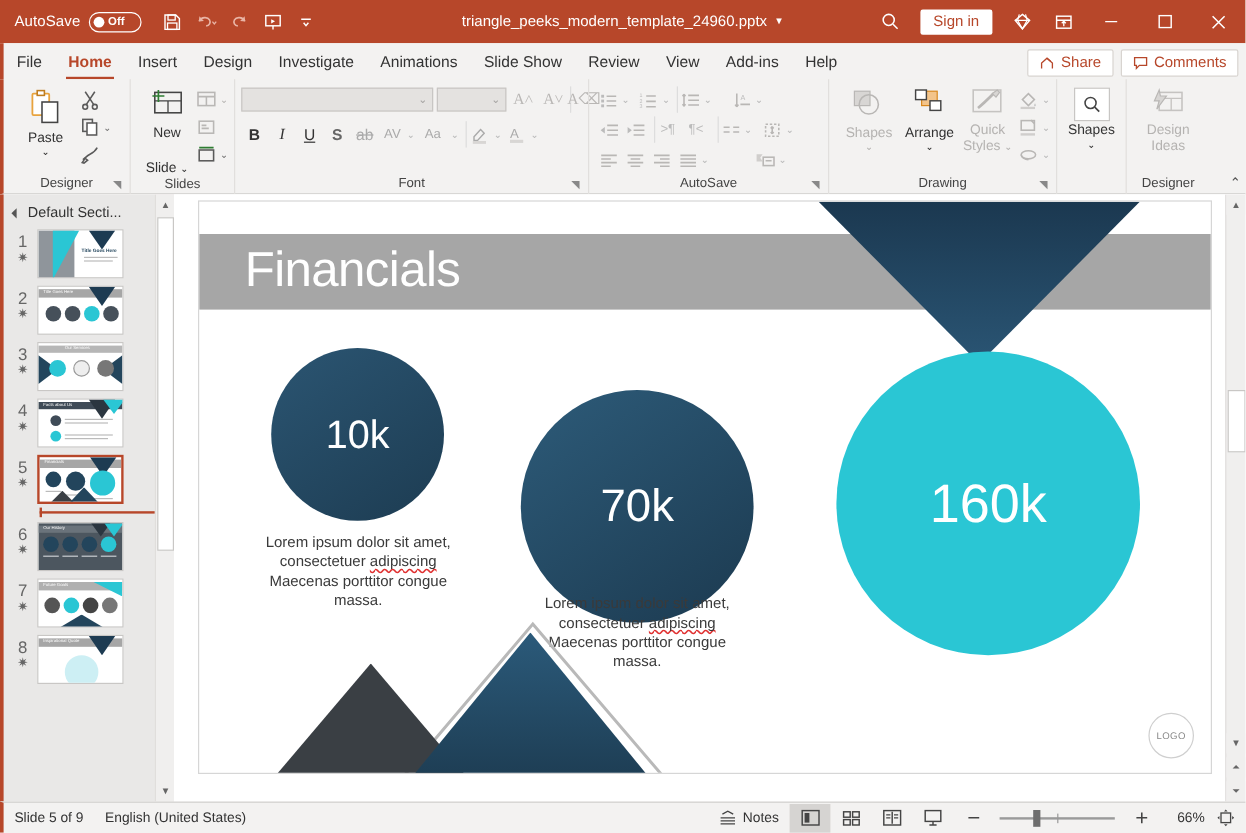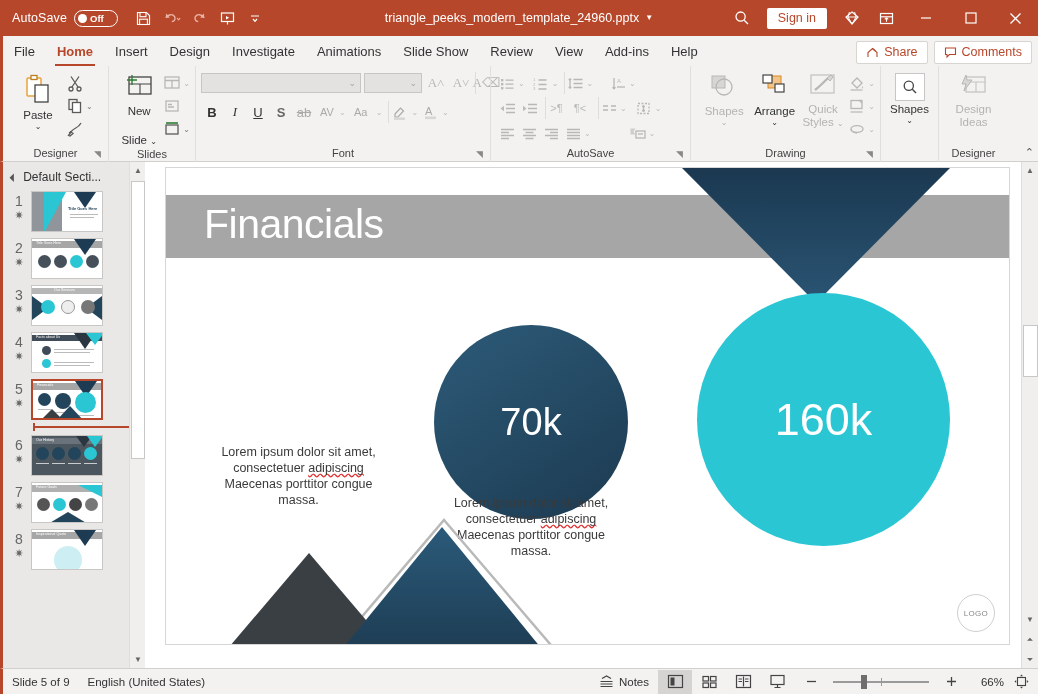--- a/index.html
+++ b/index.html
@@ -859,20 +859,23 @@
     </div>
   </div>
 
   <div id="canvaswrap">
     <div id="slide">
 
       <div class="sl-graybar"></div>
       <div class="tri-grad"></div>
       <div class="sl-title">Financials</div>
 
+      <div class="circ c1">
+        <span>10k</span>
+      </div>
       <div class="circ c2">
         <span>70k</span>
       </div>
       <div class="circ c3">
         <span>160k</span>
       </div>
 
       <div class="cap cap1"><span>Lorem ipsum dolor sit amet, consectetuer </span><span class="sq">adipiscing</span><span> Maecenas porttitor congue massa.</span></div>
 
       <div class="cap cap2"><span>Lorem ipsum dolor sit amet, consectetuer </span><span class="sq">adipiscing</span><span> Maecenas porttitor congue massa.</span></div>

